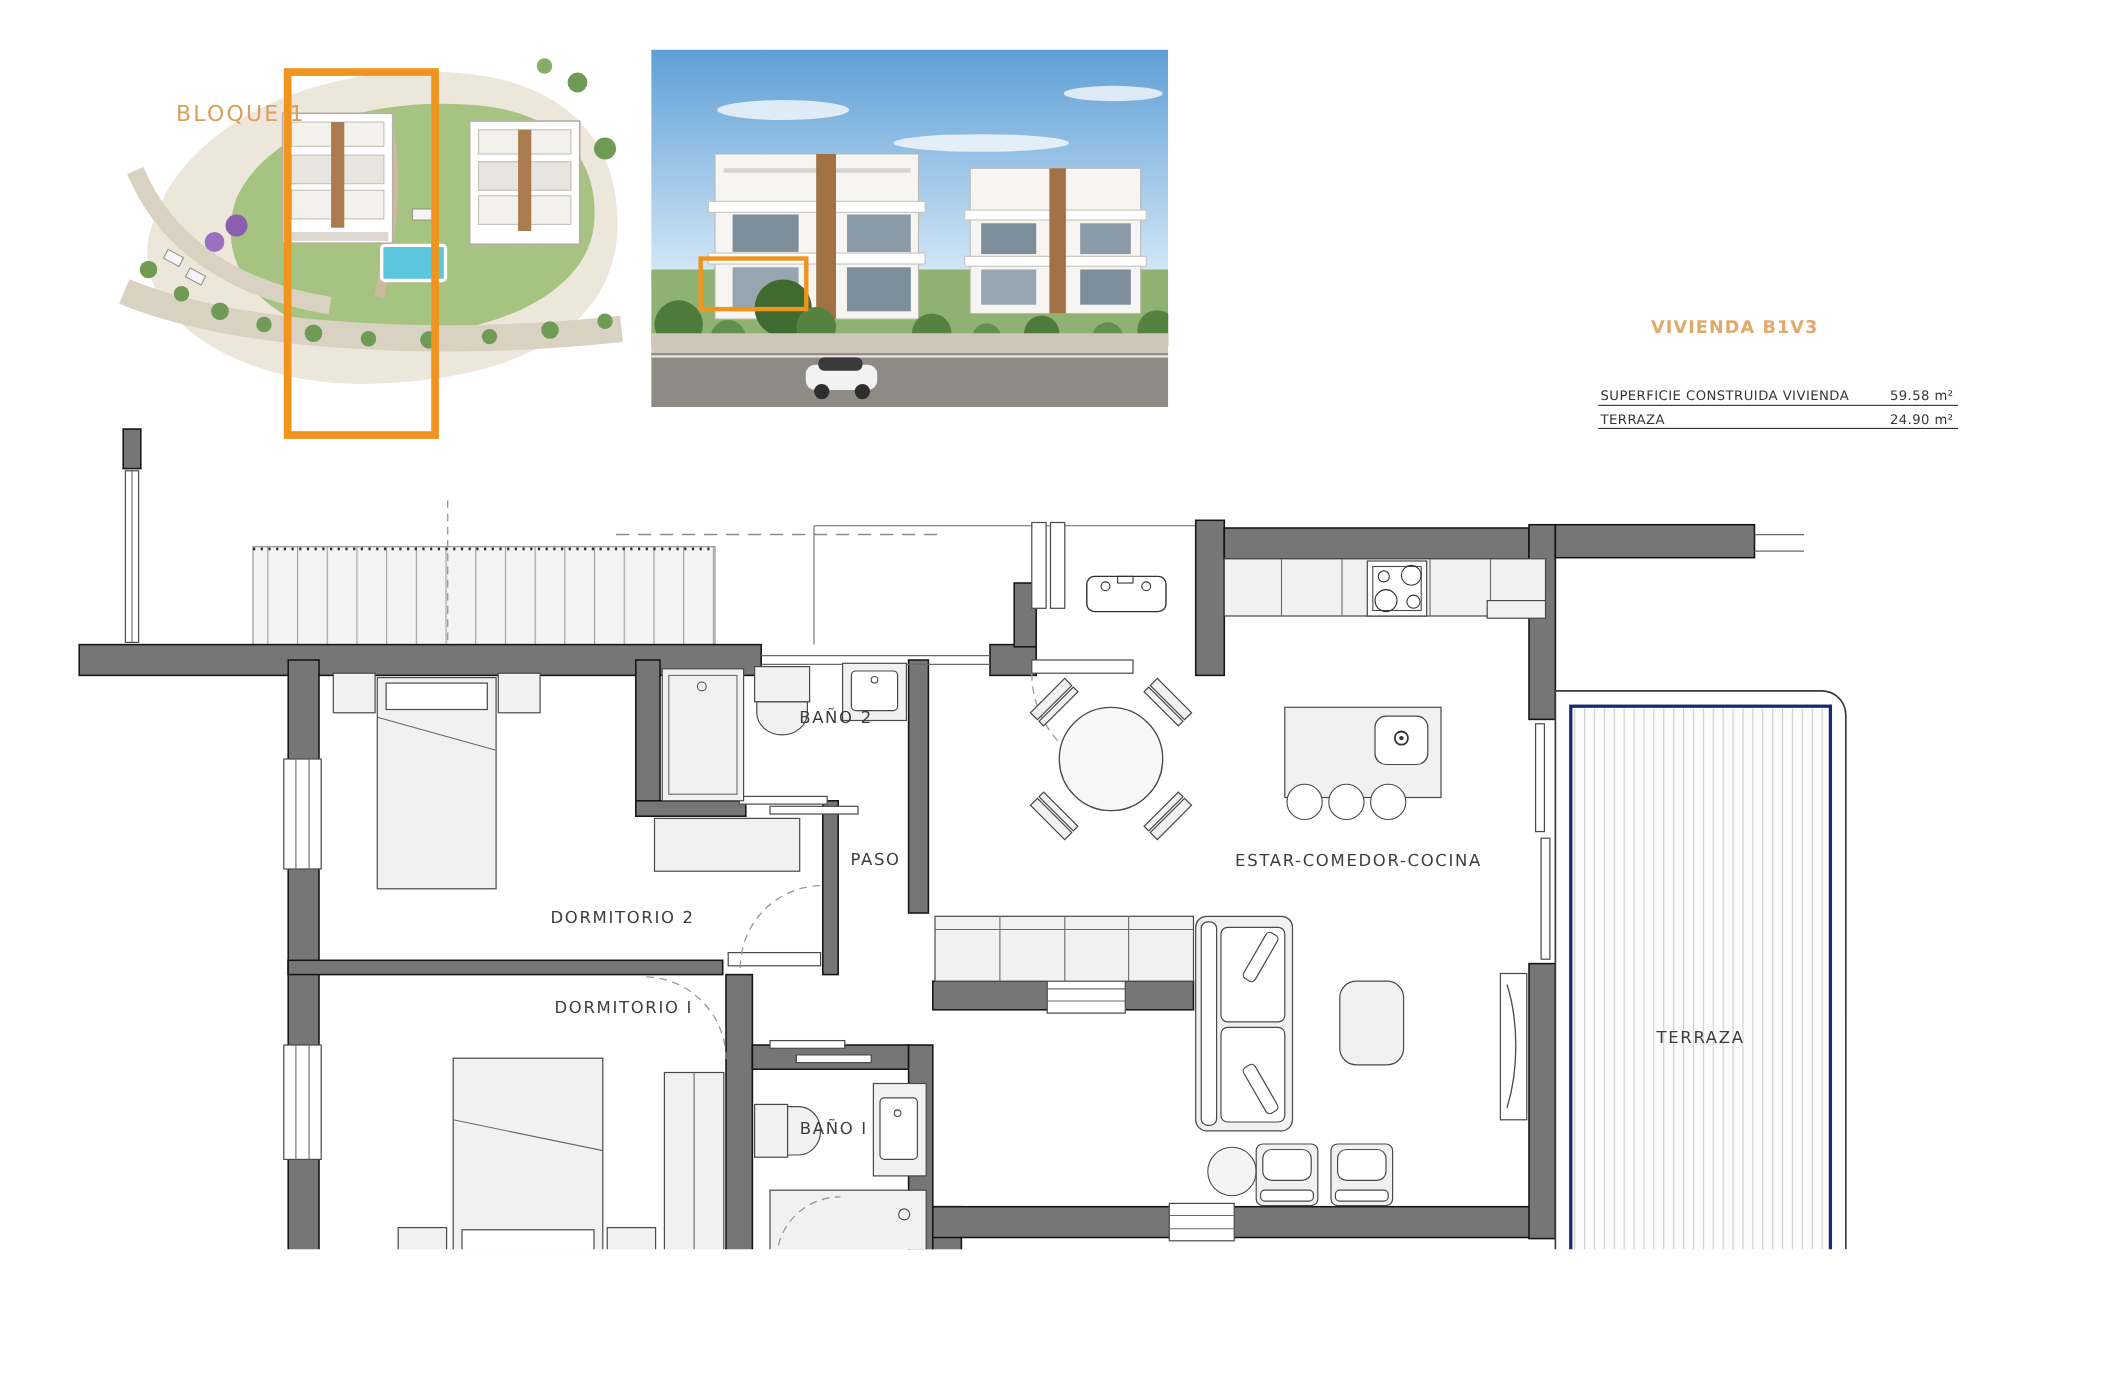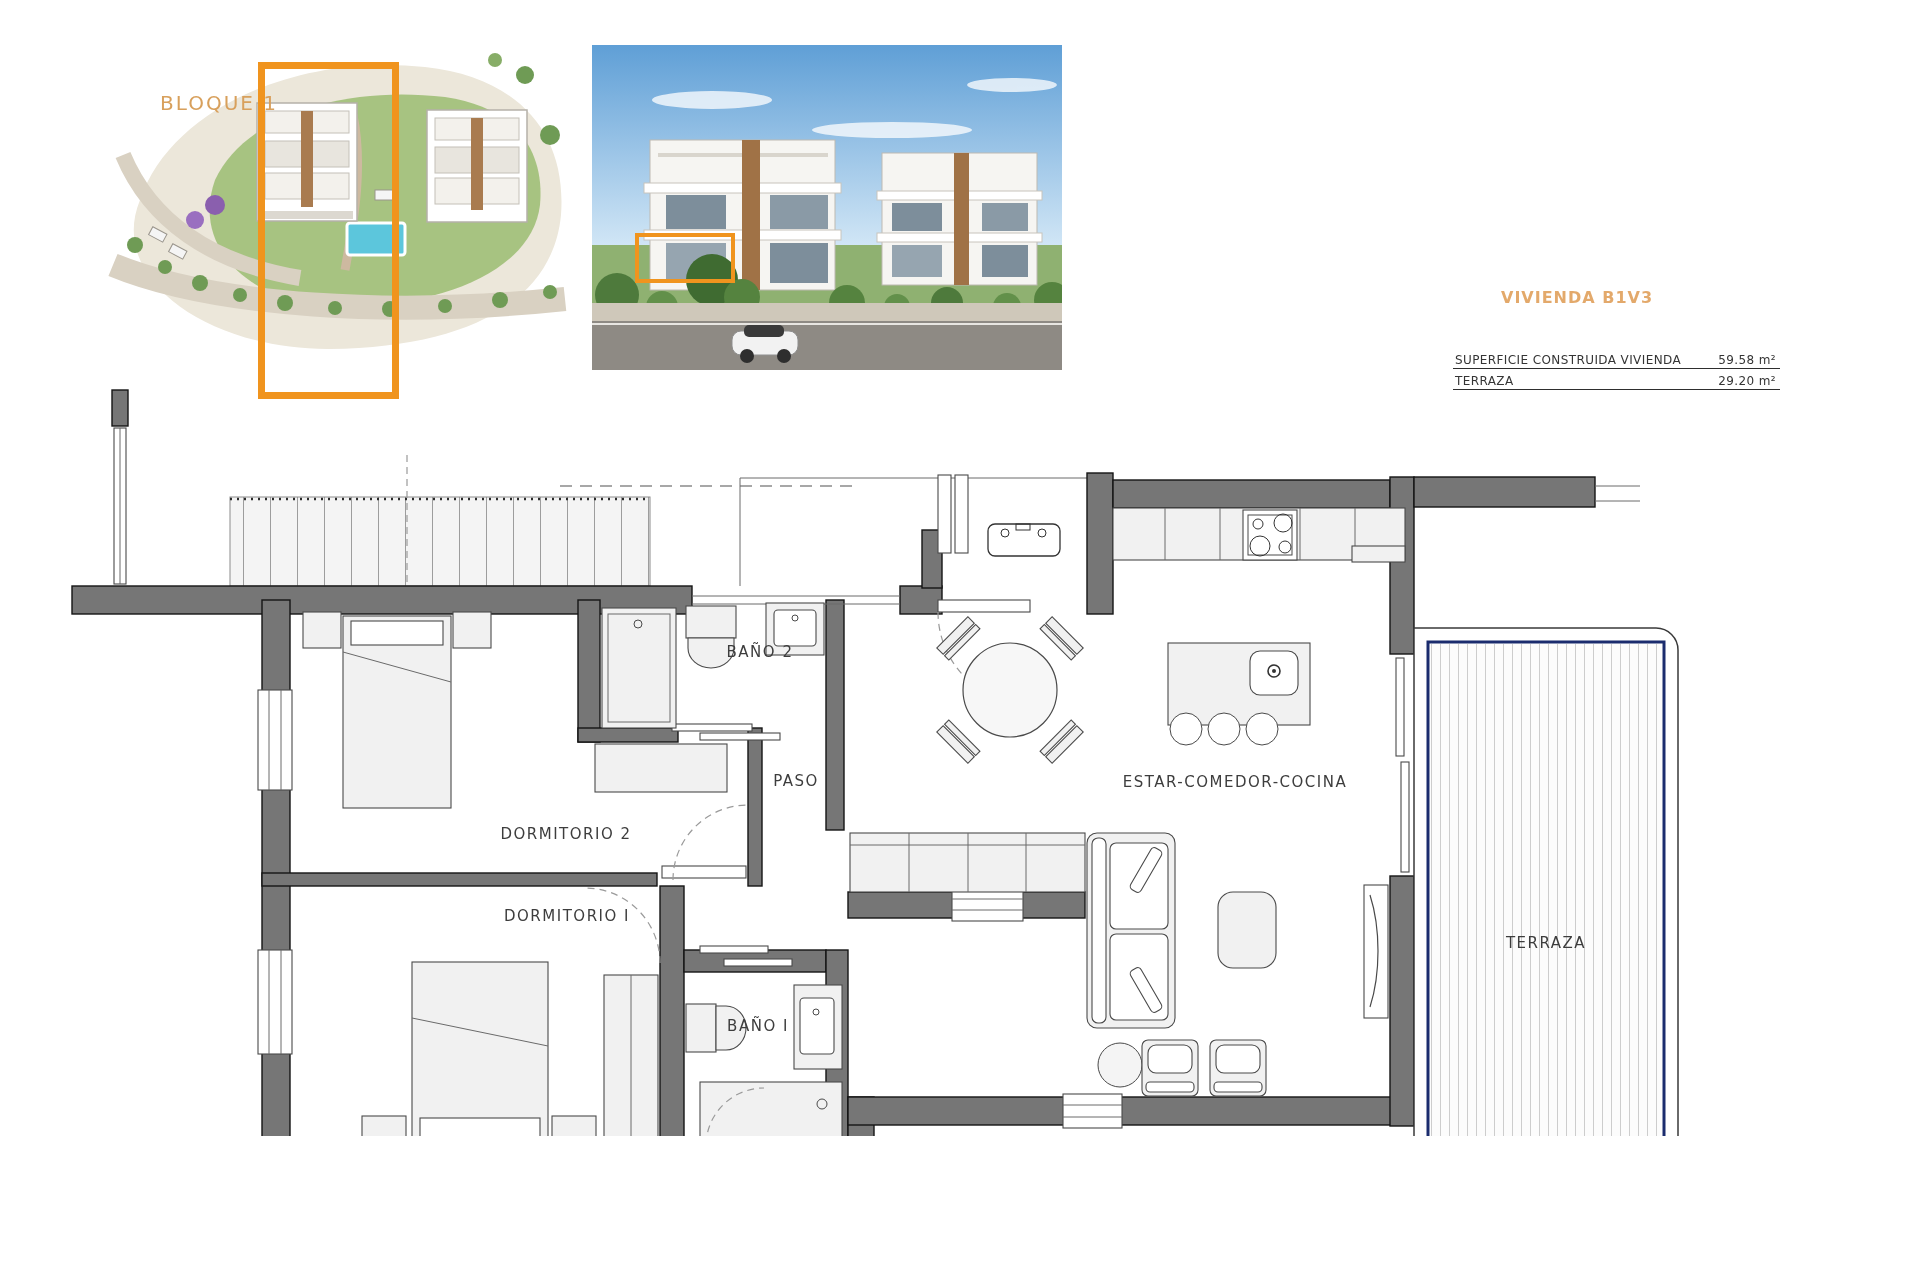--- a/index.html
+++ b/index.html
@@ -147,21 +147,21 @@
   <div class="abs hl-small"></div>
 
   <div class="abs unit-title">VIVIENDA B1V3</div>
   <div class="abs area-table">
     <div class="area-row">
       <span>SUPERFICIE CONSTRUIDA VIVIENDA</span>
       <span>59.58 m²</span>
     </div>
     <div class="area-row">
       <span>TERRAZA</span>
-      <span>29.20 m²</span>
+      <span>24.90 m²</span>
     </div>
   </div>
 
   <svg class="abs" style="left:0;top:0;" width="1920" height="1272" viewBox="0 0 1920 1272">
     <defs>
       <pattern id="deck" width="9" height="12" patternUnits="userSpaceOnUse">
         <rect width="9" height="12" fill="#fcfcfc"></rect>
         <line x1="0.5" y1="0" x2="0.5" y2="12" stroke="#cdcdcd" stroke-width="1"></line>
       </pattern>
       <pattern id="pergola" width="27" height="12" patternUnits="userSpaceOnUse">

